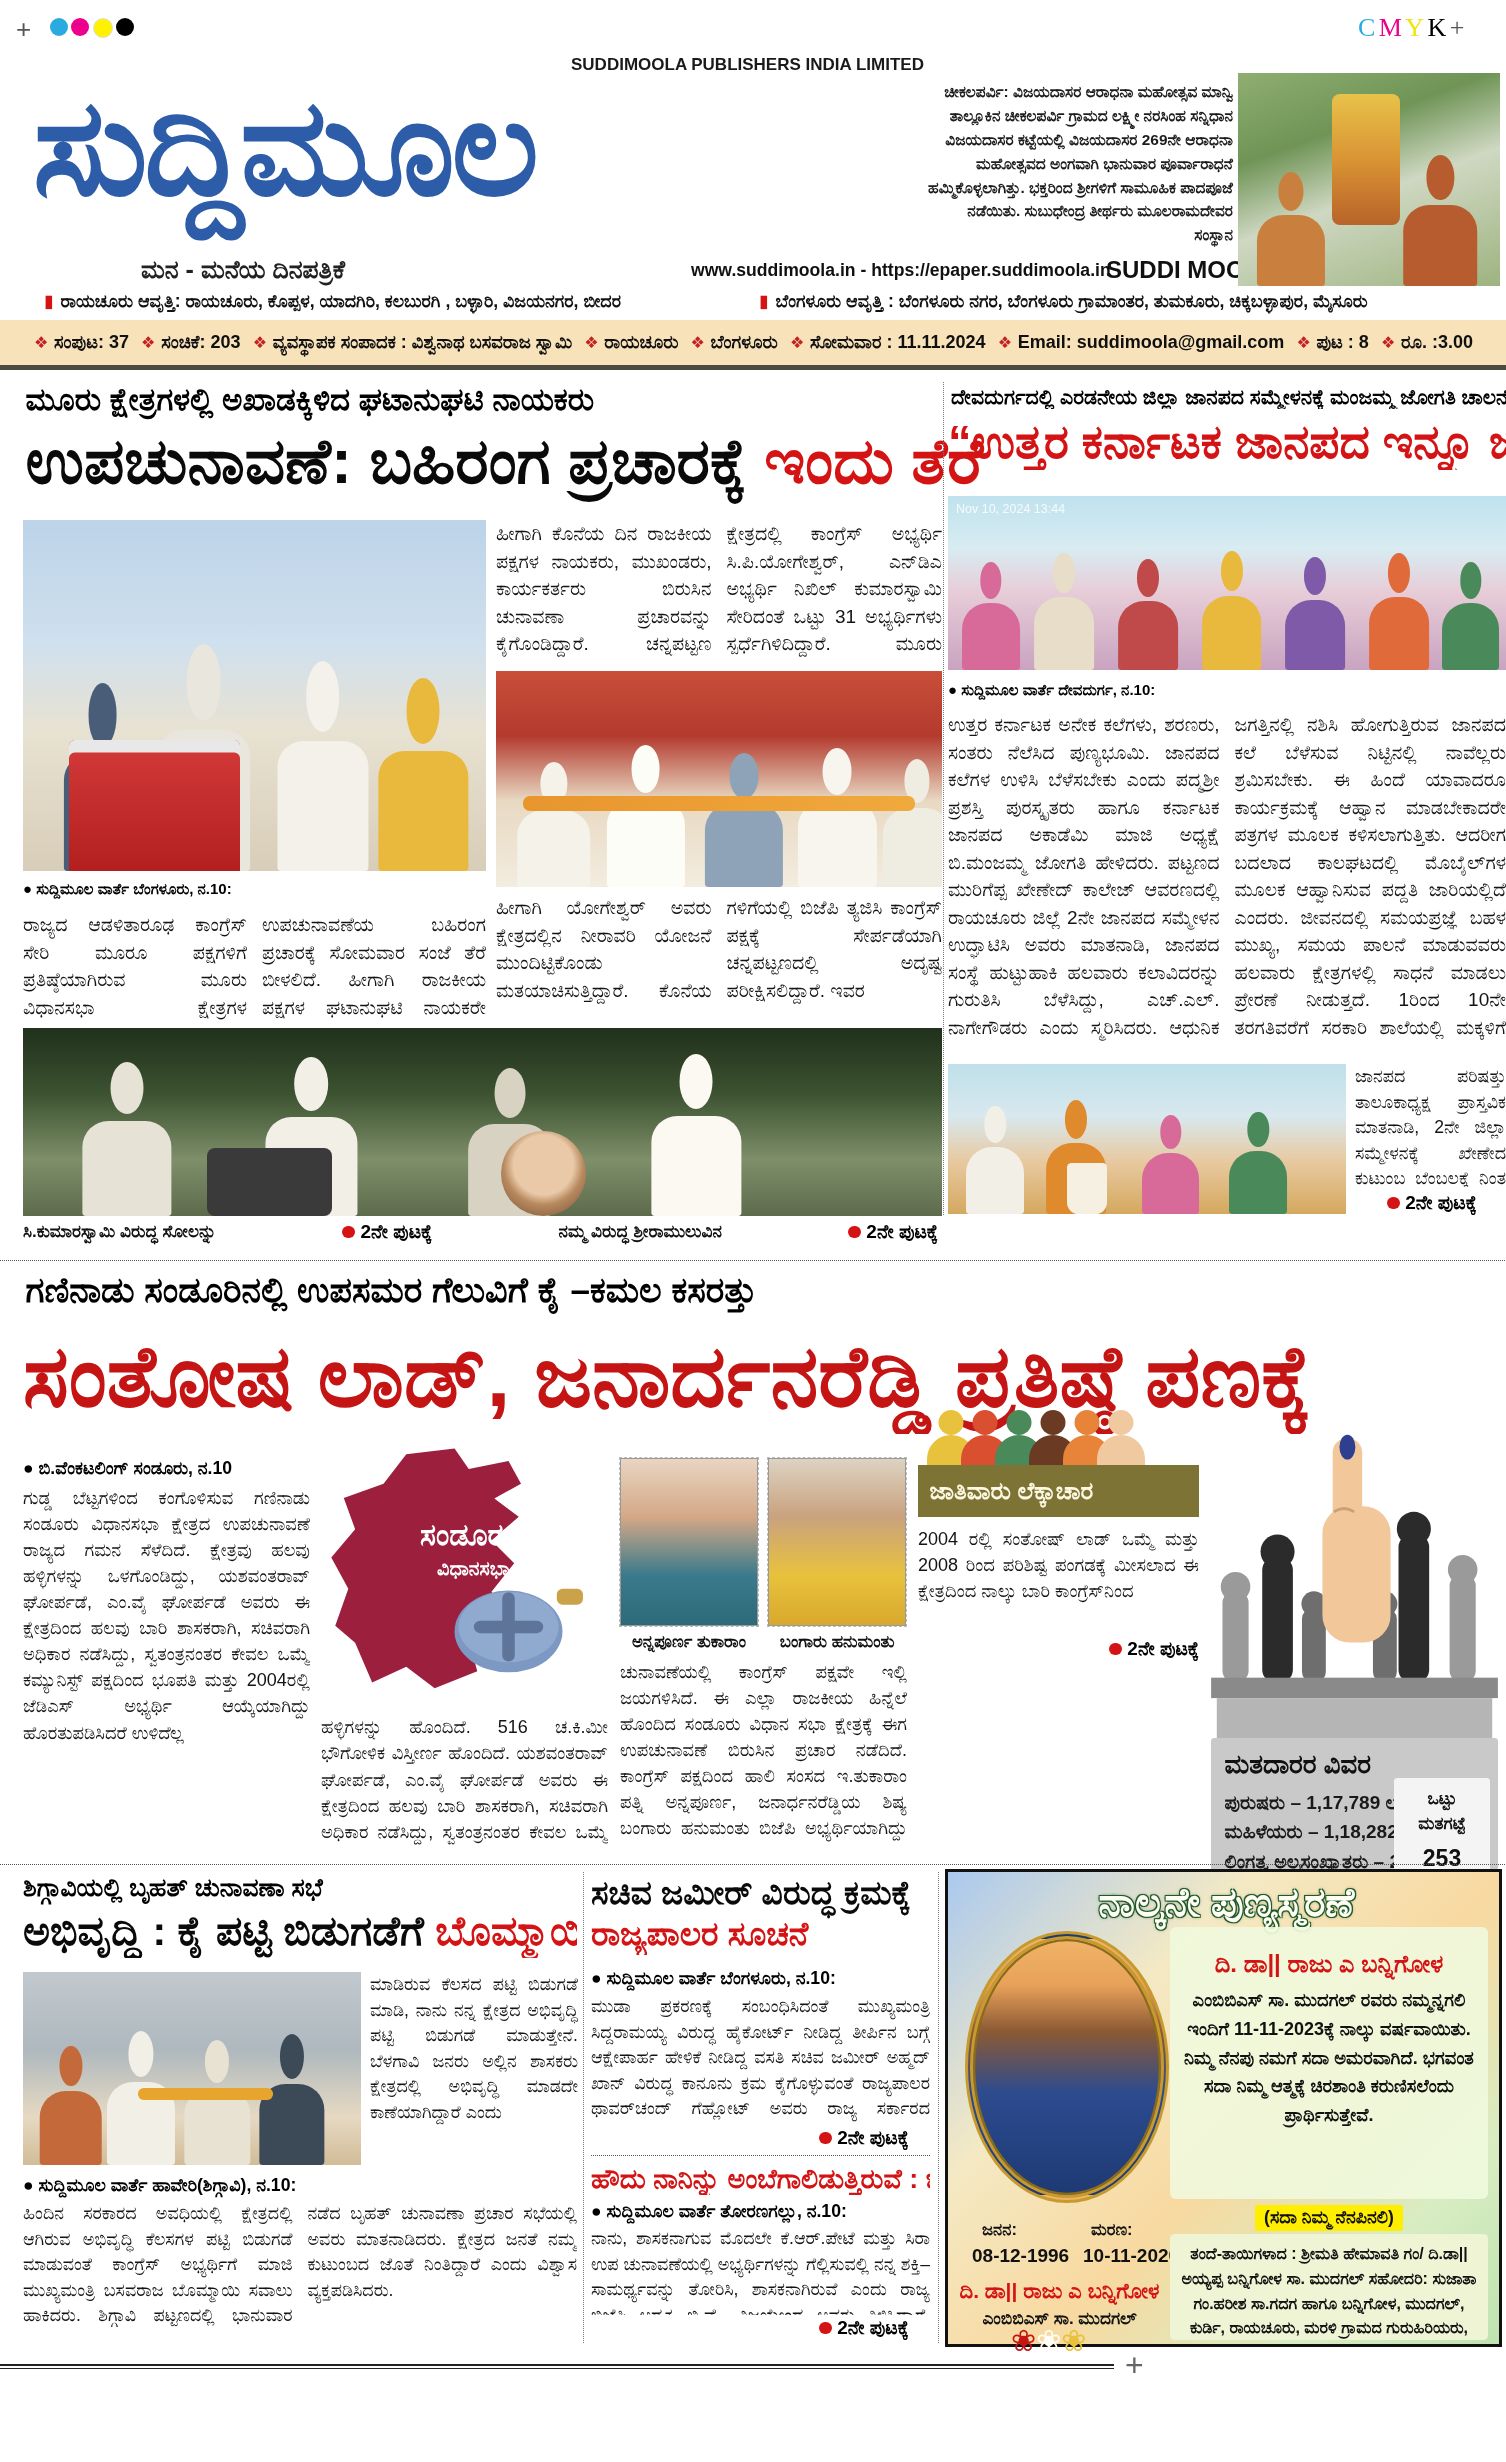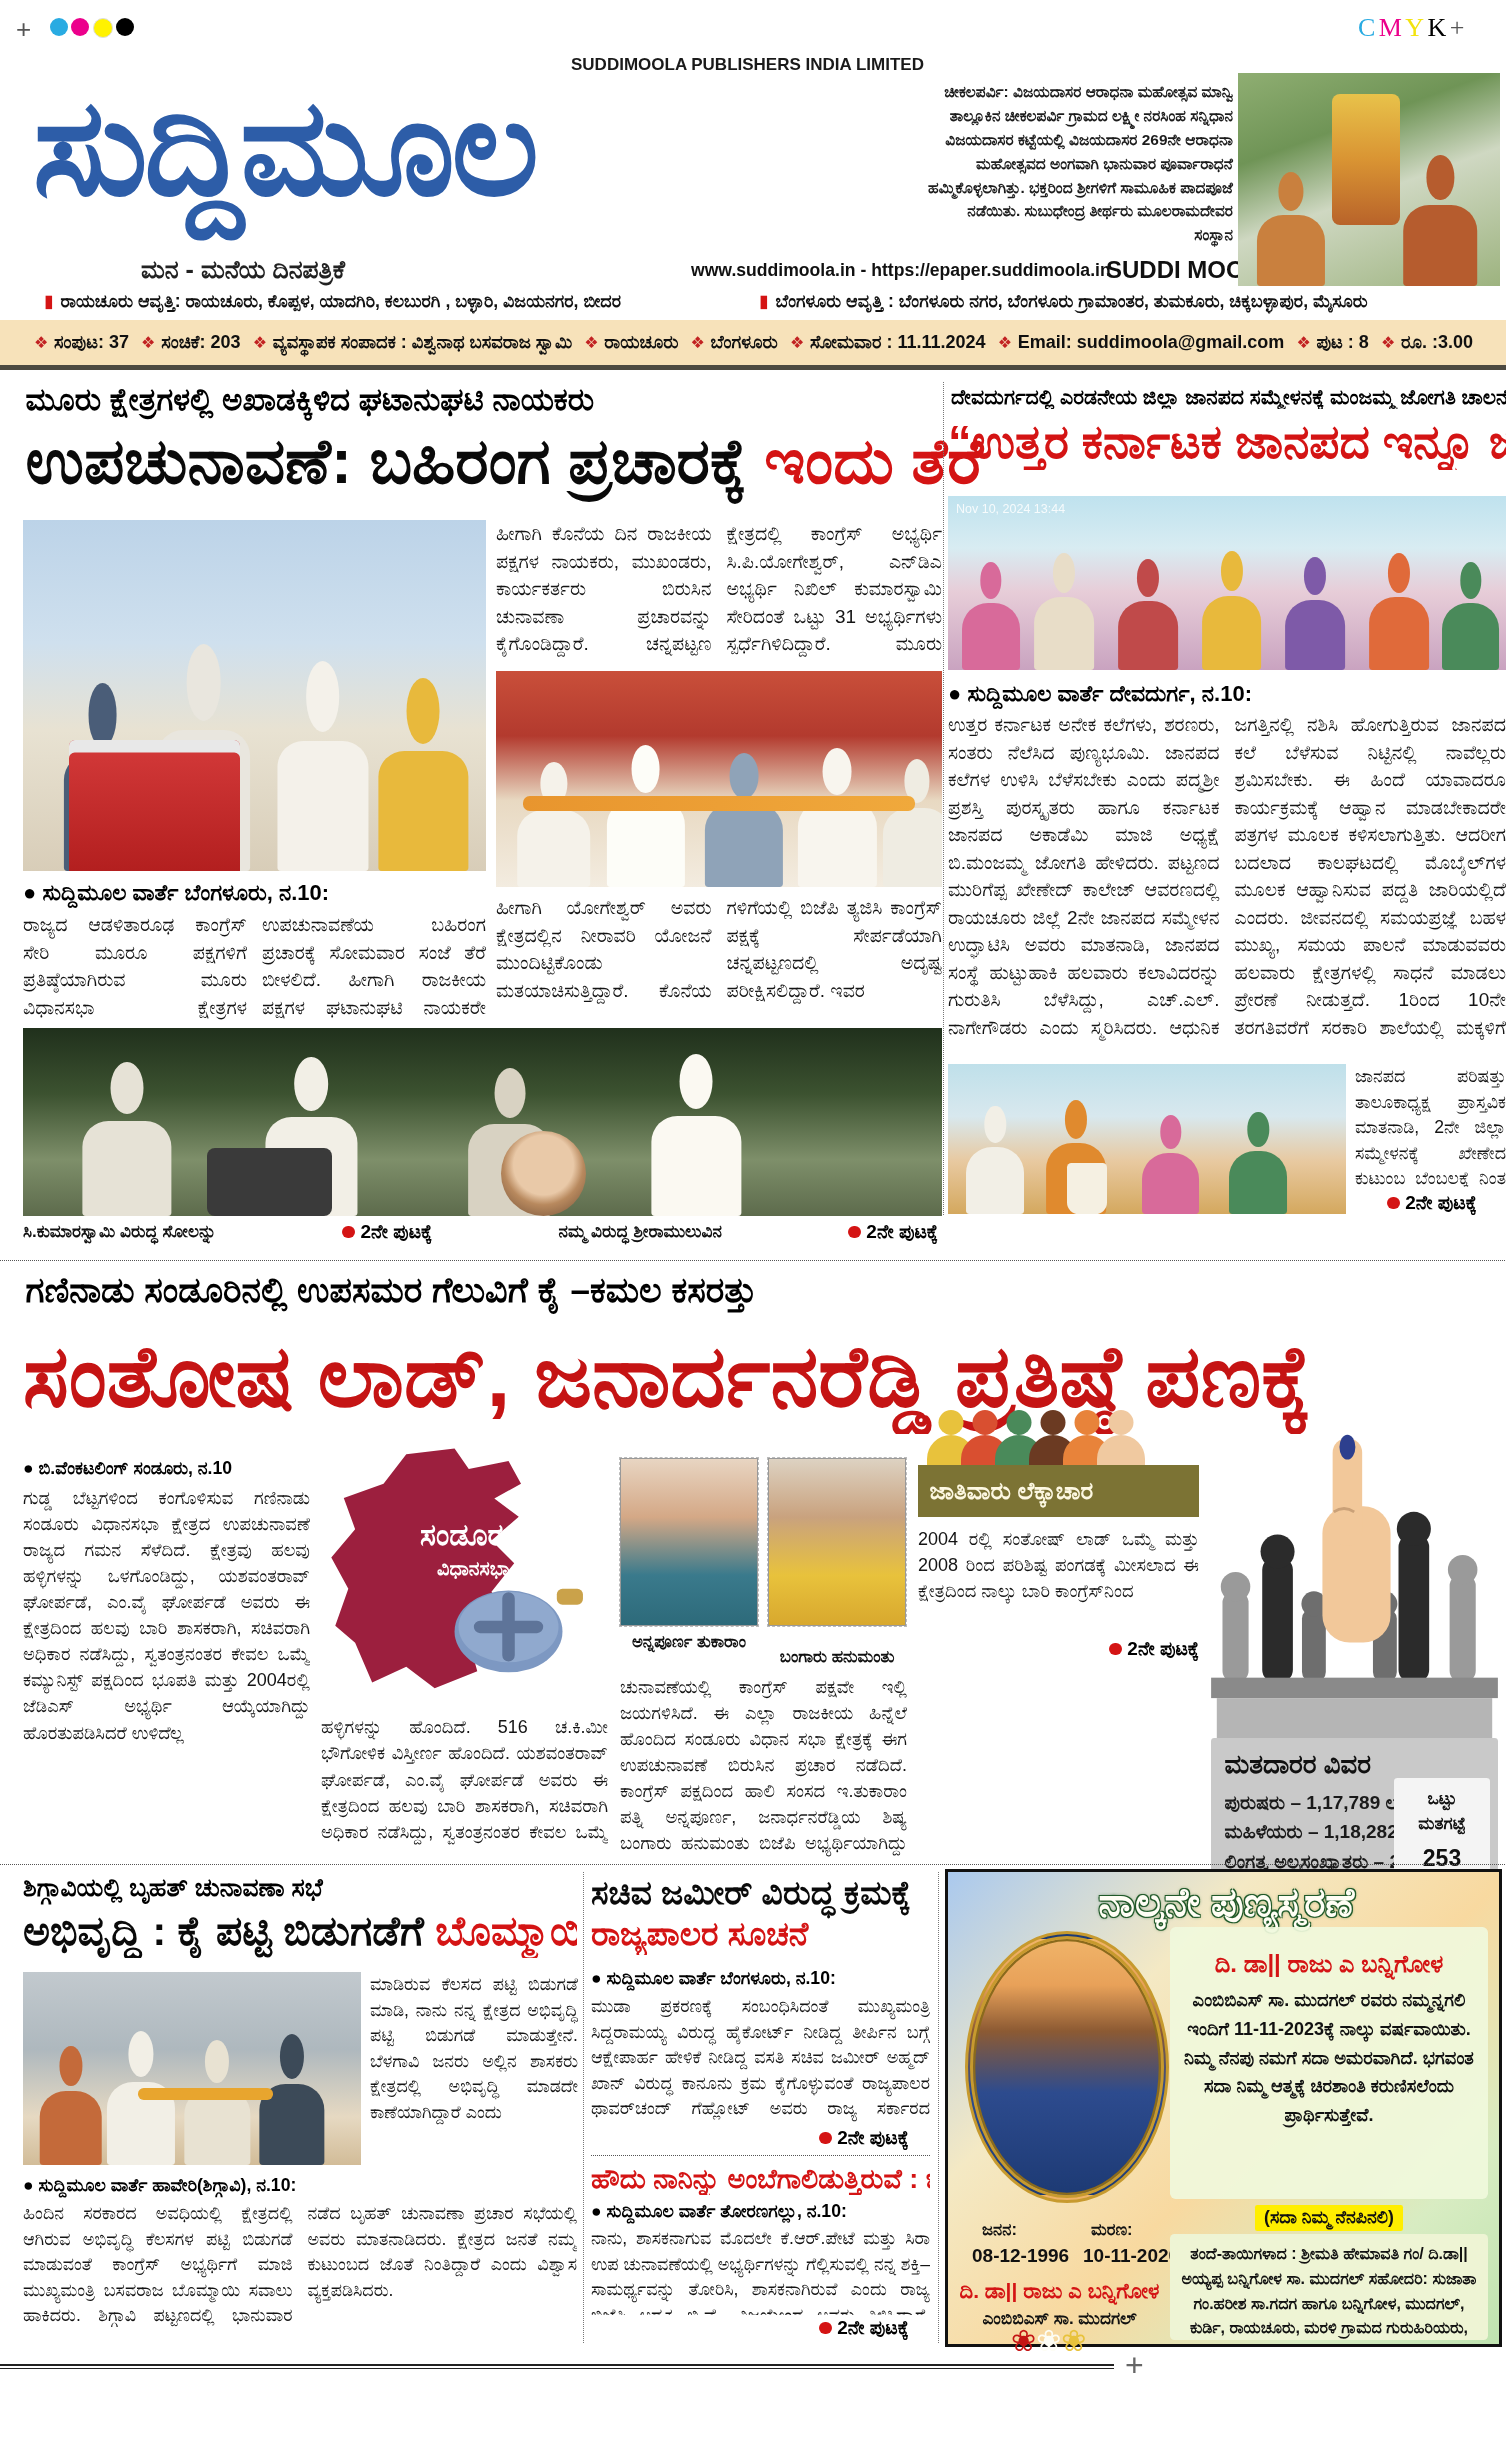--- a/index.html
+++ b/index.html
@@ -1,21 +1,21 @@
 <!DOCTYPE html>
 <html style="font-size:9px"><head>
 <meta charset="utf-8">
 <style>
   html,body{margin:0;padding:0;background:#ffffff;}
   body{width:1507px;height:2462px;position:relative;font-family:"Liberation Sans","DejaVu Sans",sans-serif;color:#111;}
   .abs{position:absolute;}
   .cols2{column-count:2;column-gap:15px;}
   .clip{overflow:hidden;}
   .body-txt{font-size:18px;line-height:1.45;text-align:justify;color:#141414;}
-  .byline{font-size:22px;font-weight:bold;color:#000;}
+  .byline{font-size:15px;font-weight:bold;color:#000;}
   .kicker{font-weight:bold;color:#000;}
   .photo{position:absolute;overflow:hidden;background:#d8d8d8;}
   .sil{position:absolute;bottom:0;}
   .sil::before{content:"";position:absolute;left:50%;top:0;transform:translateX(-50%);width:34%;height:34%;border-radius:50%;background:currentColor;}
   .sil::after{content:"";position:absolute;left:50%;bottom:0;transform:translateX(-50%);width:92%;height:62%;border-radius:26px 26px 3.4px 3.4px;background:currentColor;}
   .dotted-h{border-top:1.7px dotted #555;}
   .dotted-v{border-left:1.7px dotted #777;}
   .pgmark{display:inline-flex;align-items:center;gap:5.7px;font-weight:bold;font-size:19px;color:#000;white-space:nowrap;}
   .pgmark .dot{width:12.5px;height:12.5px;border-radius:50%;background:#d41414;display:inline-block;}
   .dia{color:#c22222;font-size:16px;margin-right:5.7px;}
@@ -224,21 +224,21 @@
   <div class="body-txt clip" style="height:131px;font-size:18px;margin-top:3.4px;">ಹಳ್ಳಿಗಳನ್ನು ಹೊಂದಿದೆ. 516 ಚ.ಕಿ.ಮೀ ಭೌಗೋಳಿಕ ವಿಸ್ತೀರ್ಣ ಹೊಂದಿದೆ. ಯಶವಂತರಾವ್ ಘೋರ್ಪಡೆ, ಎಂ.ವೈ ಘೋರ್ಪಡೆ ಅವರು ಈ ಕ್ಷೇತ್ರದಿಂದ ಹಲವು ಬಾರಿ ಶಾಸಕರಾಗಿ, ಸಚಿವರಾಗಿ ಅಧಿಕಾರ ನಡೆಸಿದ್ದು, ಸ್ವತಂತ್ರನಂತರ ಕೇವಲ ಒಮ್ಮೆ ಕಮ್ಯುನಿಸ್ಟ್ ಪಕ್ಷದಿಂದ ಭೂಪತಿ ಮತ್ತು 2004ರಲ್ಲಿ ಜೆಡಿಎ ಸ್ಪರ್ಧಿಸಿದ್ದು ಬಿಟ್ಟರೆ ಉಳಿದ</div>
 </div>
 
 <div class="abs" style="left:620px;top:1458px;width:287px;">
   <div style="display:flex;gap:10.2px;">
     <div class="cand" style="width:138px;height:168px;background:linear-gradient(180deg,#e8d5c2 0%,#d4a886 35%,#3a7a8c 70%,#2d6a7a 100%);"></div>
     <div class="cand" style="width:138px;height:168px;background:linear-gradient(180deg,#ddd2c2 0%,#c9a27e 35%,#e8c23c 70%,#d8a82e 100%);"></div>
   </div>
   <div style="display:flex;gap:10.2px;margin-top:5.7px;">
     <div style="width:138px;text-align:center;font-size:16.5px;font-weight:bold;">ಅನ್ನಪೂರ್ಣ ತುಕಾರಾಂ</div>
-    <div style="width:138px;text-align:center;font-size:16.5px;font-weight:bold;margin-top:15px;">ಬಂಗಾರು ಹನುಮಂತು</div>
+    <div style="width:138px;text-align:center;font-size:16.5px;font-weight:bold;">ಬಂಗಾರು ಹನುಮಂತು</div>
   </div>
   <div class="body-txt clip" style="height:188px;font-size:18px;margin-top:8px;">ಚುನಾವಣೆಯಲ್ಲಿ ಕಾಂಗ್ರೆಸ್ ಪಕ್ಷವೇ ಇಲ್ಲಿ ಜಯಗಳಿಸಿದೆ. ಈ ಎಲ್ಲಾ ರಾಜಕೀಯ ಹಿನ್ನೆಲೆ ಹೊಂದಿದ ಸಂಡೂರು ವಿಧಾನ ಸಭಾ ಕ್ಷೇತ್ರಕ್ಕೆ ಈಗ ಉಪಚುನಾವಣೆ ಬಿರುಸಿನ ಪ್ರಚಾರ ನಡೆದಿದೆ. ಕಾಂಗ್ರೆಸ್ ಪಕ್ಷದಿಂದ ಹಾಲಿ ಸಂಸದ ಇ.ತುಕಾರಾಂ ಪತ್ನಿ ಅನ್ನಪೂರ್ಣ, ಜನಾರ್ಧನರೆಡ್ಡಿಯ ಶಿಷ್ಯ ಬಂಗಾರು ಹನುಮಂತು ಬಿಜೆಪಿ ಅಭ್ಯರ್ಥಿಯಾಗಿದ್ದು ಕಳೆದ ಒಂದು ವಾರದಿಂದ ಉಭಯ ಪಕ್ಷಗಳ ಮುಖಂಡರುಗಳು ಸೇರಿದಂತೆ ಕಾಂಗ್ರೆಸ್ ಅಭ್ಯರ್ಥಿ ಪರ ಮುಖ್ಯಮಂತ್ರಿ</div>
 </div>
 
 <div class="abs" style="left:918px;top:1408px;width:281px;">
   <div class="people-row">
     <span class="person" style="color:#e8c23c;"></span>
     <span class="person" style="color:#d94f30;"></span>
     <span class="person" style="color:#4a8a5a;"></span>
     <span class="person" style="color:#6b3a22;"></span>

